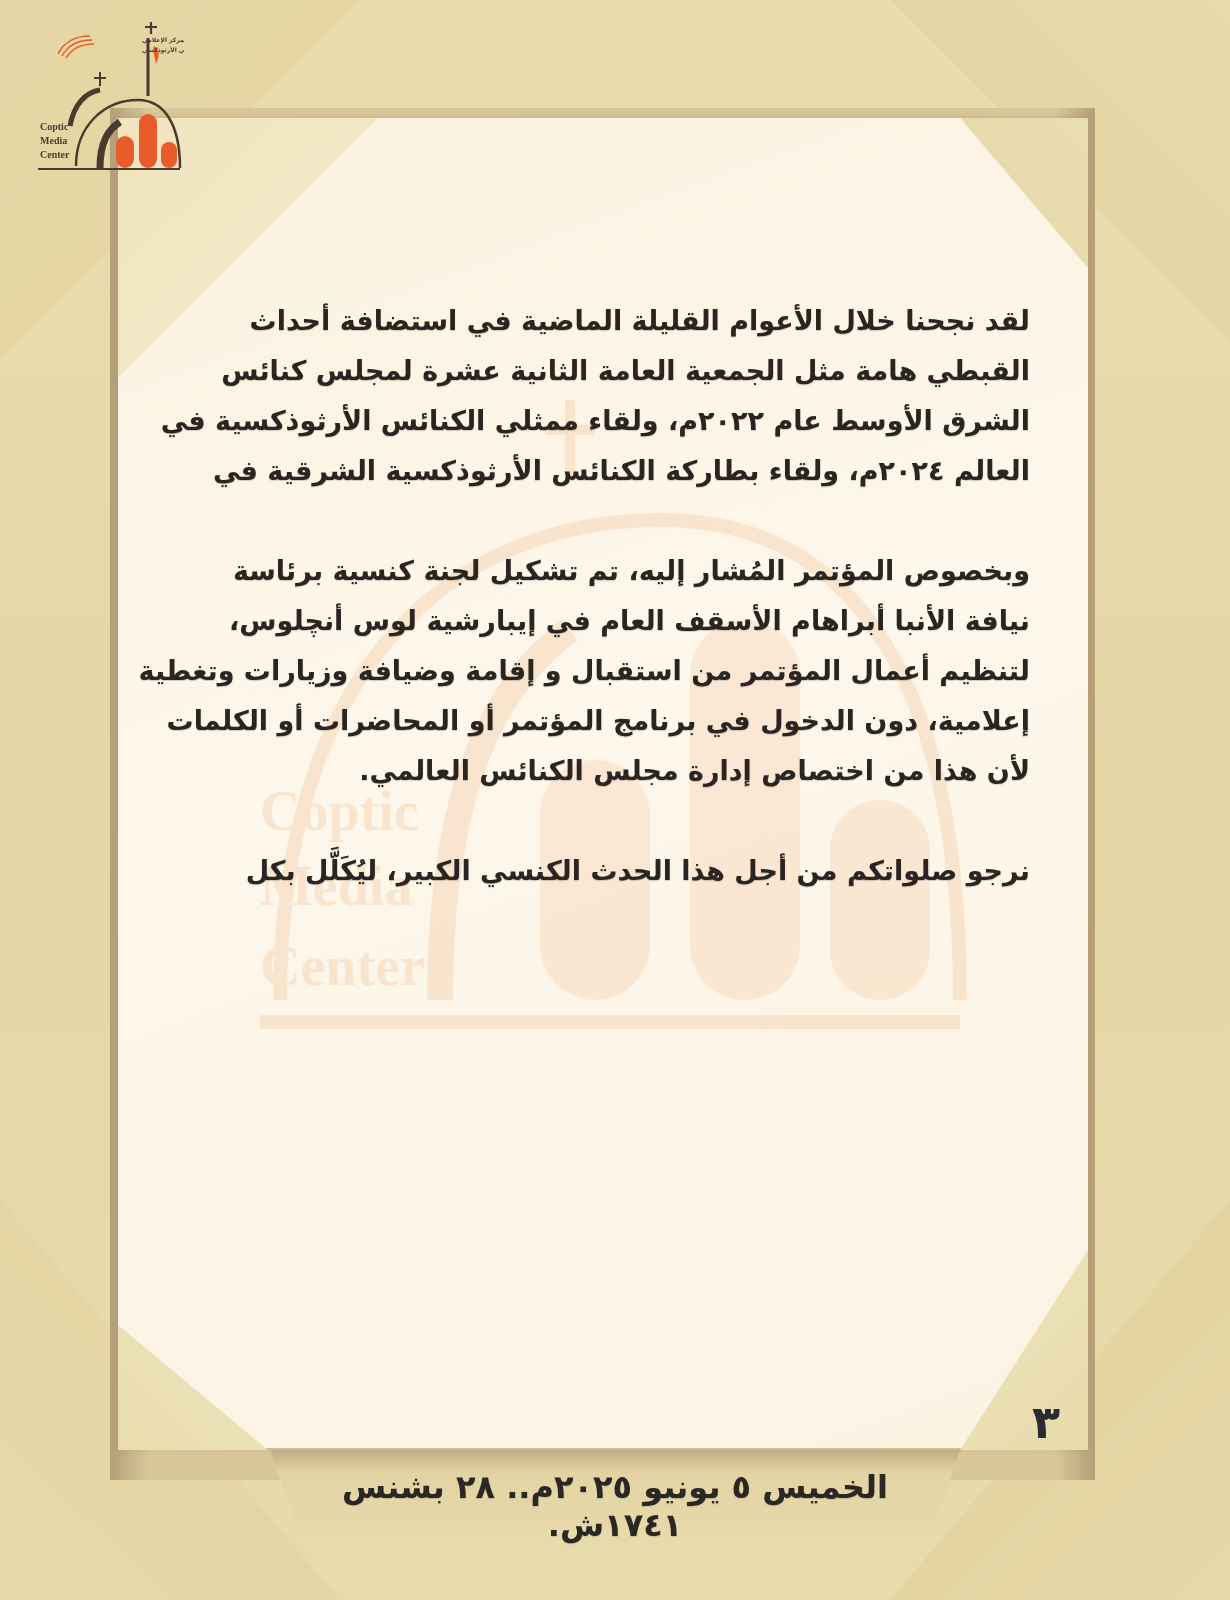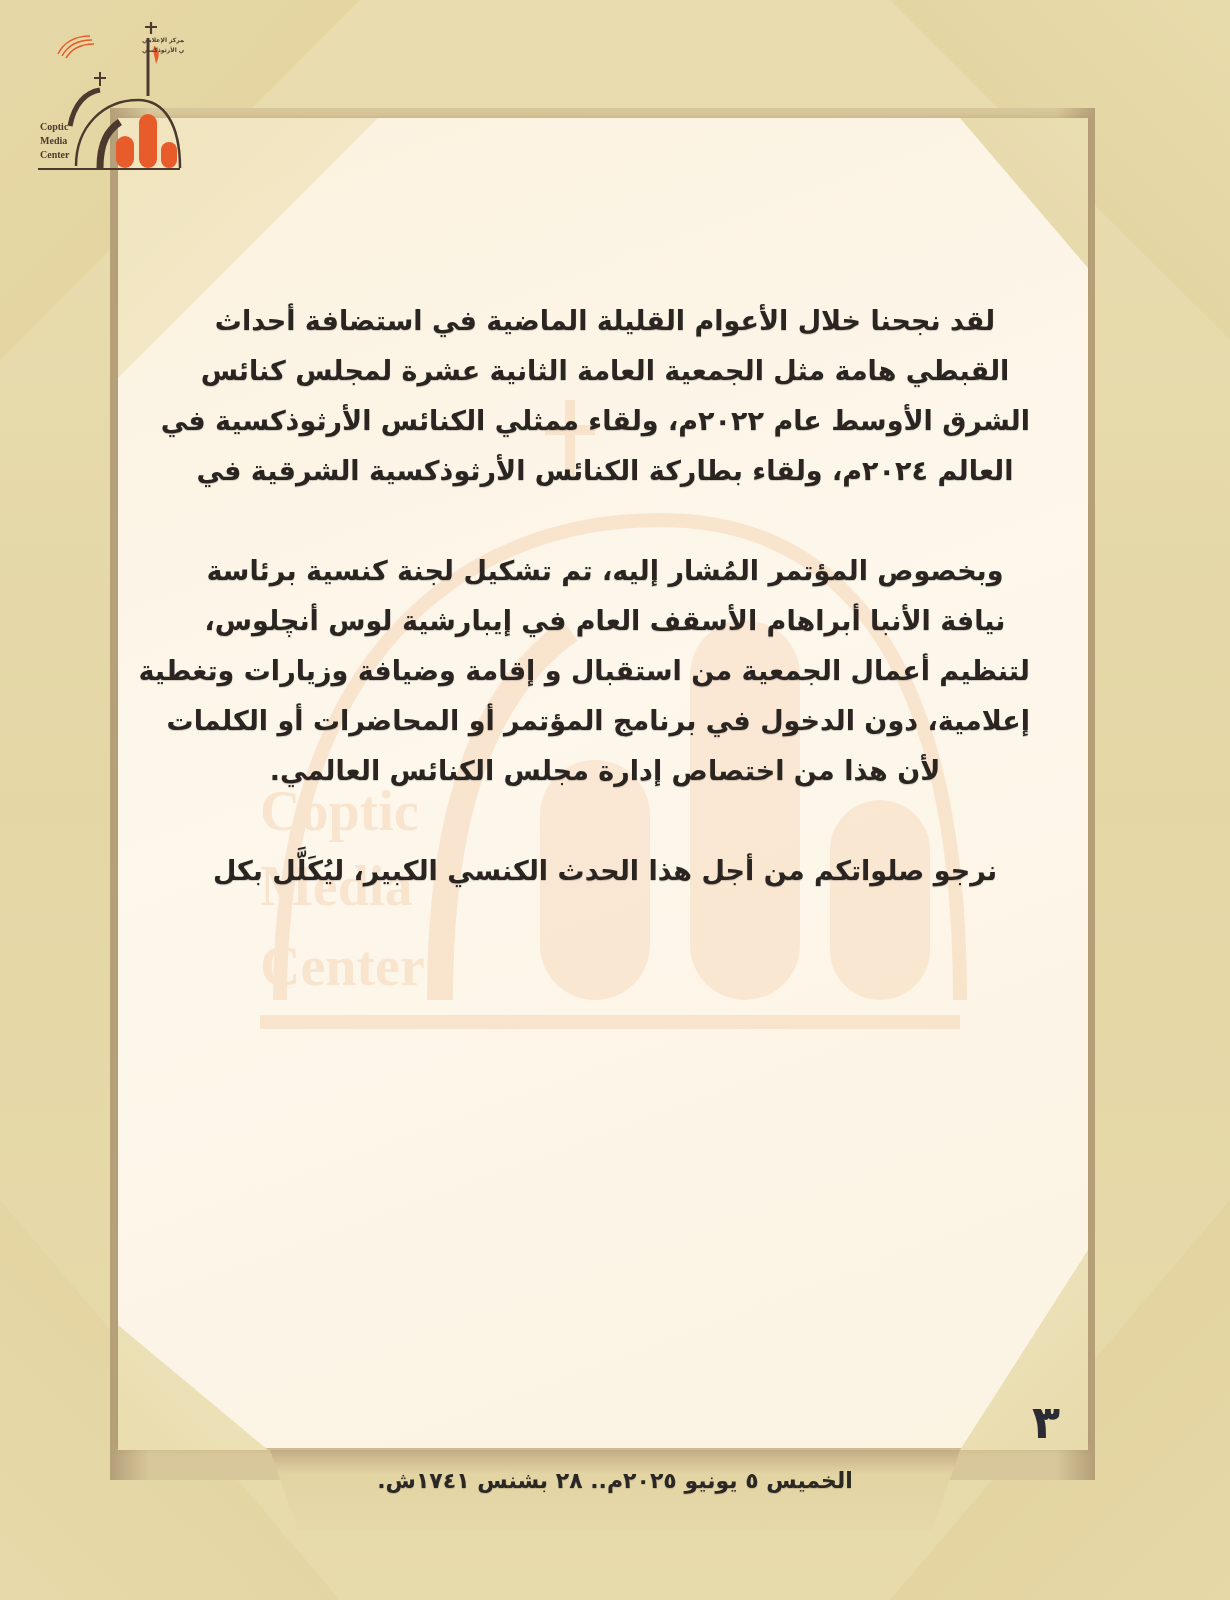--- a/index.html
+++ b/index.html
@@ -75,37 +75,37 @@
     }
 
     
     .logo {
       position: absolute; left: 34px; top: 18px; width: 150px; height: 152px;
     }
 
     
     .content {
       position: absolute; left: 180px; top: 296px; width: 850px;
-      direction: rtl; text-align: center;
+      direction: rtl; text-align: right;
       color: #2b2522; font-weight: bold; font-size: 27px; line-height: 50px;
       font-family: "DejaVu Sans", sans-serif;
       text-shadow: 0 1px 1px rgba(0,0,0,0.18);
     }
     .para { margin: 0 0 50px 0; }
     .para .line { display: block; white-space: nowrap; }
 
     .page-number {
       position: absolute; left: 1032px; top: 1395px;
       font-size: 46px; font-weight: bold; color: #2b2b33;
       font-family: "DejaVu Sans", sans-serif;
     }
     .footer-date {
       position: absolute; left: 290px; top: 1468px; width: 650px;
       direction: rtl; text-align: center;
-      font-size: 22px; font-weight: bold; color: #2a2724;
+      font-size: 32px; font-weight: bold; color: #2a2724;
       font-family: "DejaVu Sans", sans-serif;
       text-shadow: 0 1px 1px rgba(0,0,0,0.15);
     }
   </style>
 </head>
 <body>
 
 <div class="frame-layer">
   <div class="fold fold-tl"></div>
   <div class="fold fold-tr"></div>
@@ -167,21 +167,21 @@
 <div class="content">
   <div class="para">
     <span class="line">لقد نجحنا خلال الأعوام القليلة الماضية في استضافة أحداث</span>
     <span class="line">القبطي هامة مثل الجمعية العامة الثانية عشرة لمجلس كنائس</span>
     <span class="line">الشرق الأوسط عام ٢٠٢٢م، ولقاء ممثلي الكنائس الأرثوذكسية في</span>
     <span class="line">العالم ٢٠٢٤م، ولقاء بطاركة الكنائس الأرثوذكسية الشرقية في</span>
   </div>
   <div class="para">
     <span class="line">وبخصوص المؤتمر المُشار إليه، تم تشكيل لجنة كنسية برئاسة</span>
     <span class="line">نيافة الأنبا أبراهام الأسقف العام في إيبارشية لوس أنچلوس،</span>
-    <span class="line">لتنظيم أعمال الجمعية من استقبال و إقامة وضيافة وزيارات وتغطية</span>
+    <span class="line">لتنظيم أعمال المؤتمر من استقبال و إقامة وضيافة وزيارات وتغطية</span>
     <span class="line">إعلامية، دون الدخول في برنامج المؤتمر أو المحاضرات أو الكلمات</span>
     <span class="line">لأن هذا من اختصاص إدارة مجلس الكنائس العالمي.</span>
   </div>
   <div class="para">
     <span class="line">نرجو صلواتكم من أجل هذا الحدث الكنسي الكبير، ليُكَلَّل بكل</span>
   </div>
 </div>
 
 <div class="page-number">٣</div>
 

